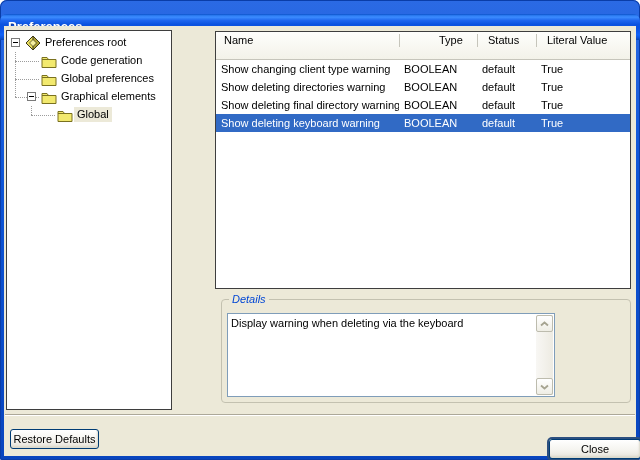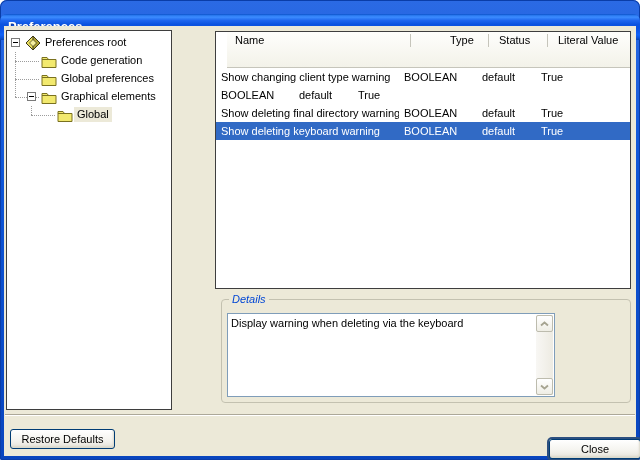--- a/index.html
+++ b/index.html
@@ -55,24 +55,23 @@
     position:absolute; width:1px;
     border-left:1px dotted #9C9C9C;
   }
 
   
   .table{
     position:absolute; left:211px; top:5px; width:416px; height:258px;
     background:#fff; border:1px solid #3E3E3E; overflow:hidden;
   }
   .theader{
-    display:flex; height:36px;
+    display:flex; height:28px;
     background:linear-gradient(180deg,#FEFEFC,#F3F2E9);
     border-bottom:1px solid #C6C5BB;
-    margin-left:11px;
   }
   .hcell{
     position:relative; padding-left:11px; line-height:17px; font-size:11px;
     white-space:nowrap; overflow:hidden; flex:0 0 auto;
   }
   .hcell:first-child{ padding-left:8px; }
   .hcell + .hcell::before{
     content:''; position:absolute; left:0; top:2px; height:13px; width:1px;
     background:#C6C5BB;
   }
@@ -118,21 +117,21 @@
     border-top:1px solid #ACA899; border-bottom:1px solid #FFFFFF;
   }
   .xp-button{
     position:absolute; height:20px; font-family:"Liberation Sans",sans-serif;
     font-size:11px; color:#000; text-align:center;
     background:linear-gradient(180deg,#FFFFFF 0%,#F5F4EF 55%,#E6E3DA 100%);
     border:1px solid #003C74; border-radius:3px;
     box-shadow: inset -1px -2px 2px #DCD9CC;
     cursor:default;
   }
-  .btn-restore{ left:6px; top:403px; width:105px; }
+  .btn-restore{ left:6px; top:403px; width:89px; }
   .btn-close{
     left:545px; top:403px; width:92px;
     box-shadow: inset -1px -2px 2px #DCD9CC, 0 0 0 2px #2C4F7F;
     margin-top: 10px;
   }
 </style>
 </head>
 <body>
 
 <div class="window">
@@ -200,20 +199,21 @@
           <div class="hcell" style="width: 94px;">Literal Value</div>
         </div>
       <div id="tbody">
           <div class="trow">
             <div class="tcell" style="width: 183px;">Show changing client type warning</div>
             <div class="tcell" style="width: 78px;">BOOLEAN</div>
             <div class="tcell" style="width: 59px;">default</div>
             <div class="tcell" style="width: 94px;">True</div>
           </div>
           <div class="trow">
+            <div class="tcell" style="width: 183px;">Show deleting directories warning</div>
             <div class="tcell" style="width: 78px;">BOOLEAN</div>
             <div class="tcell" style="width: 59px;">default</div>
             <div class="tcell" style="width: 94px;">True</div>
           </div>
           <div class="trow">
             <div class="tcell" style="width: 183px;">Show deleting final directory warning</div>
             <div class="tcell" style="width: 78px;">BOOLEAN</div>
             <div class="tcell" style="width: 59px;">default</div>
             <div class="tcell" style="width: 94px;">True</div>
           </div>

